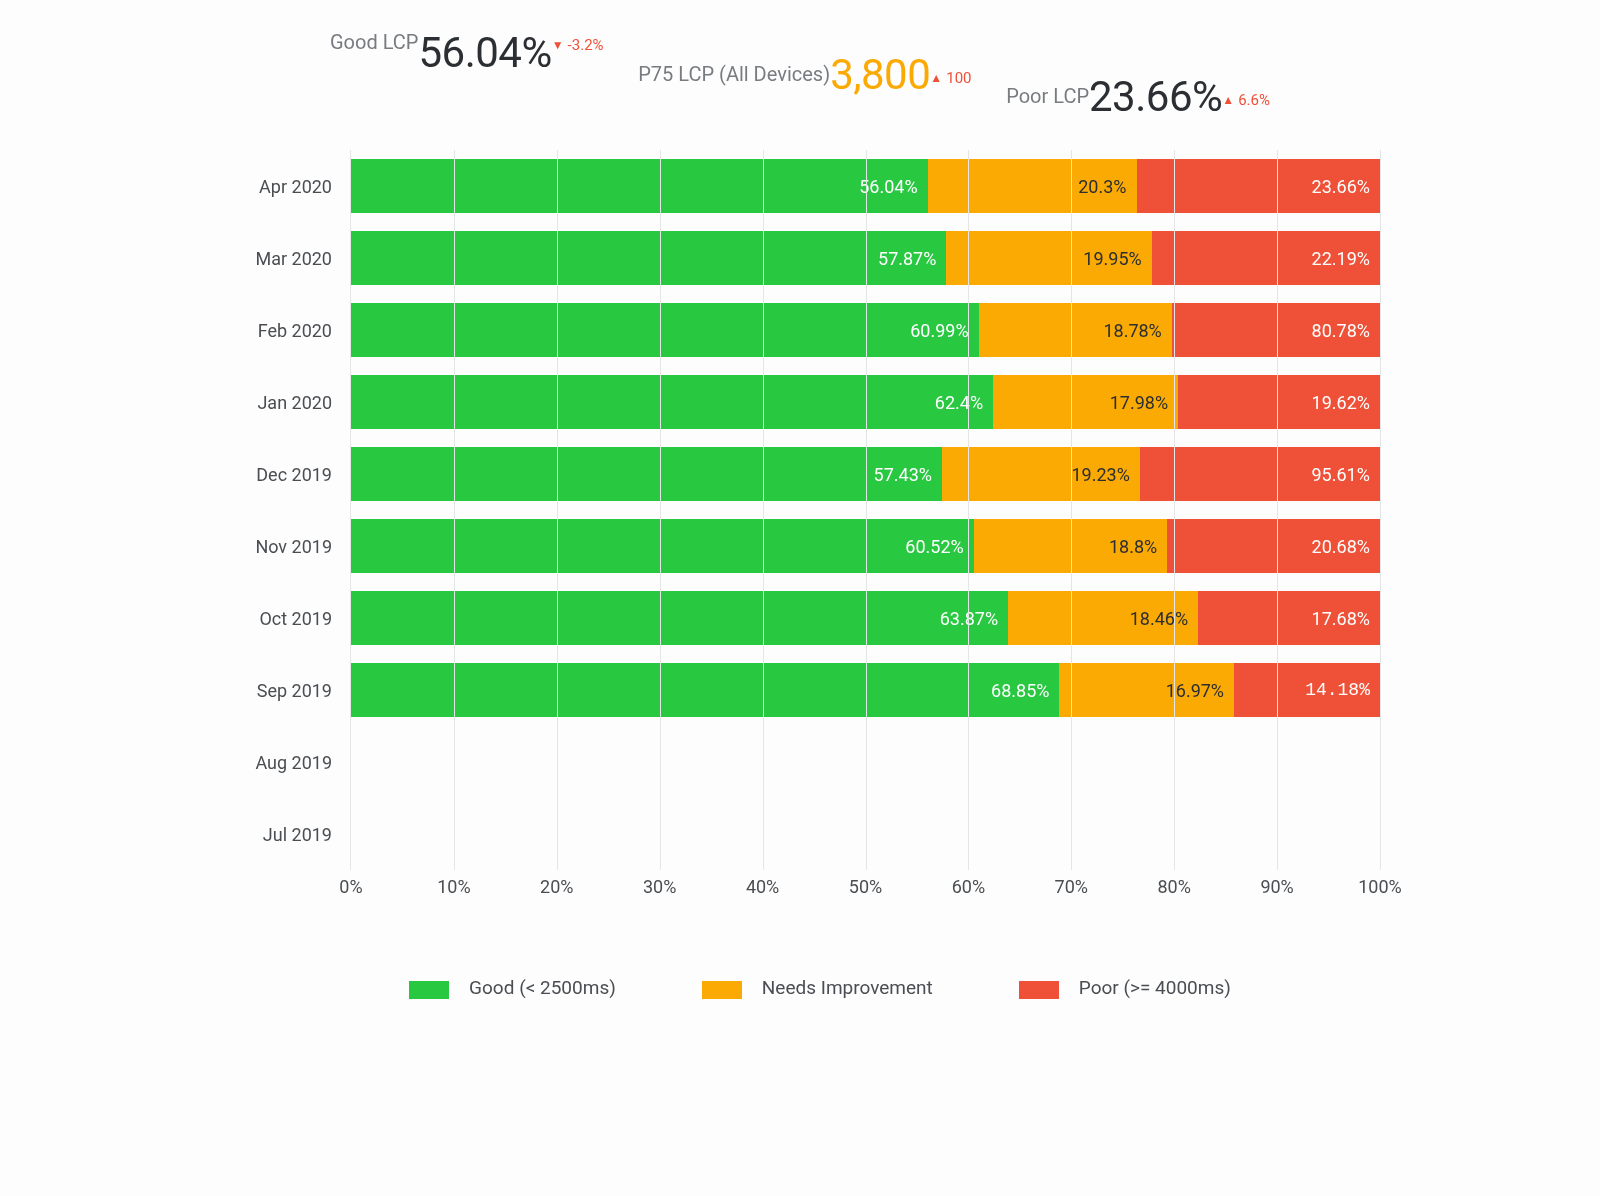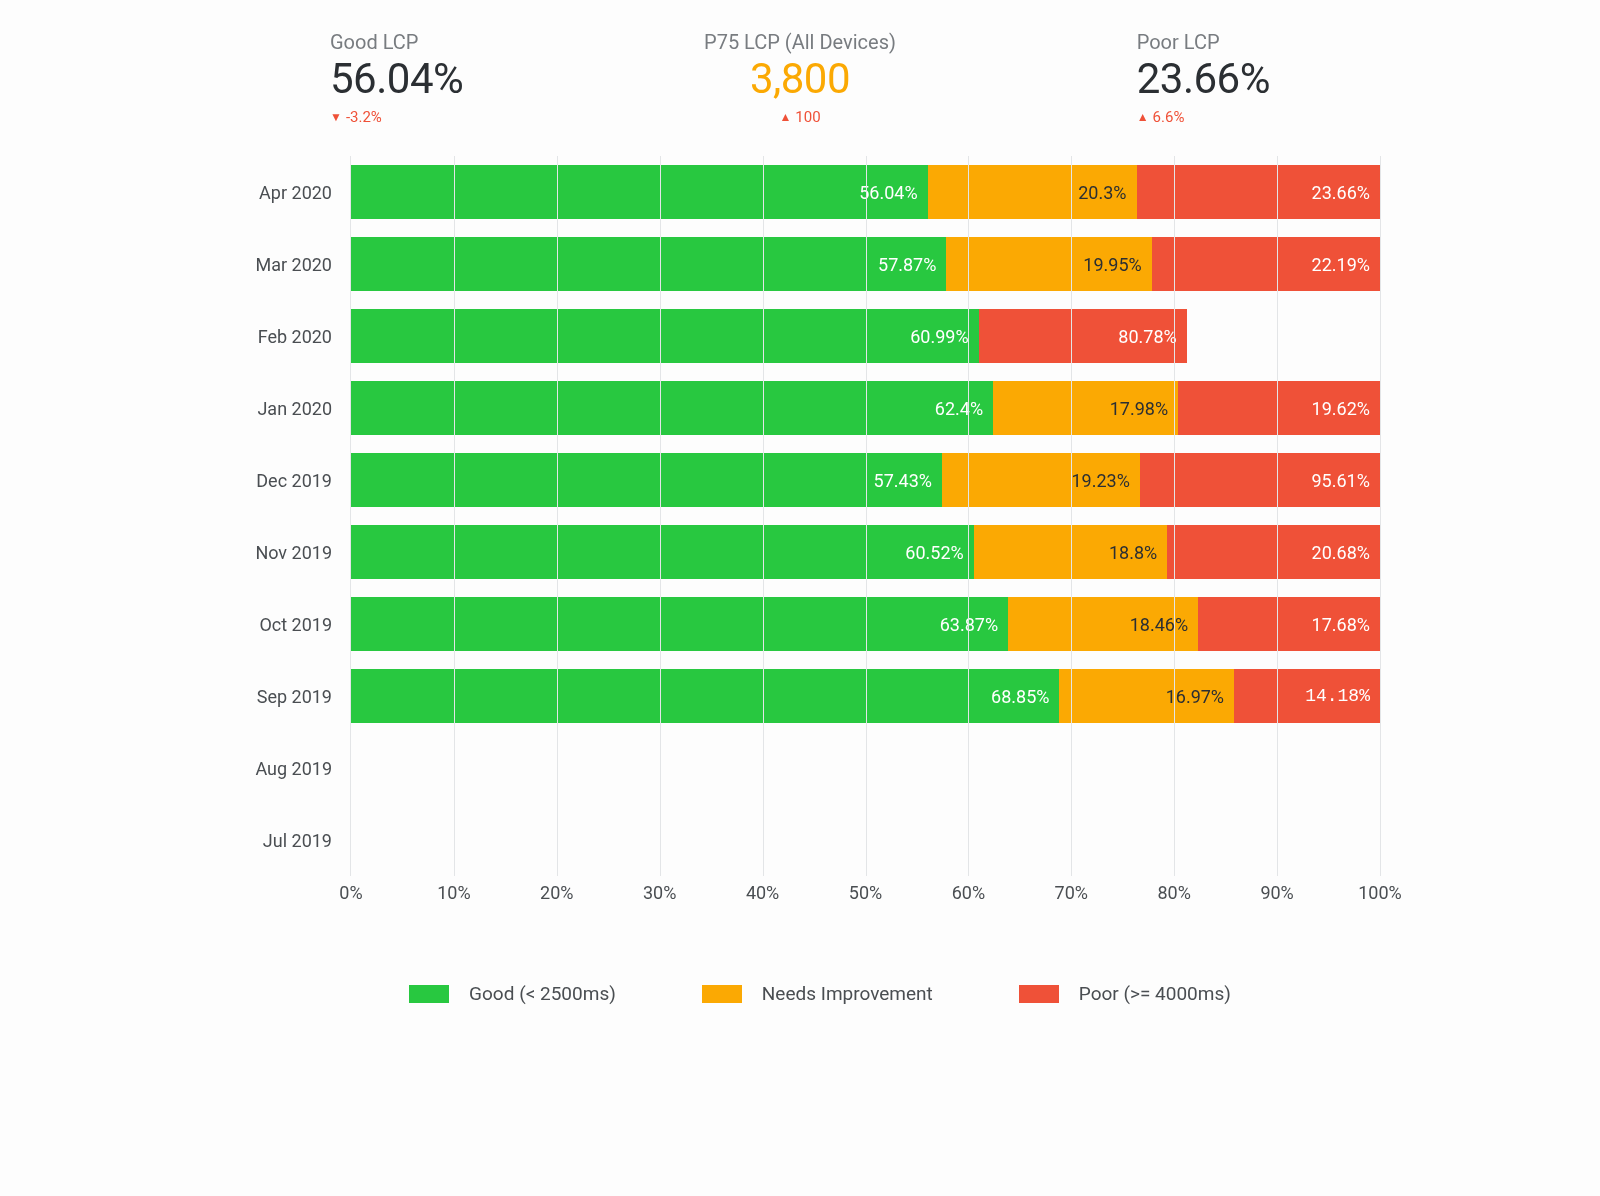--- a/index.html
+++ b/index.html
@@ -24,24 +24,24 @@
     padding: 30px 20px 60px 20px;
   }
   
   .metrics {
     display: flex;
     justify-content: space-between;
     padding-left: 150px;
     padding-right: 150px;
     margin-bottom: 30px;
   }
-  .metric { display: flex; flex-direction: column; }
+  .metric { display: flex; flex-direction: row; }
   .metric.left  { align-items: flex-start; text-align: left; }
   .metric.center{ align-items: center; text-align: center; justify-content: space-between; }
-  .metric.right { align-items: flex-start; text-align: right; }
+  .metric.right { align-items: center; text-align: right; margin-top: 44px; }
   .m-label { color: var(--text-muted); font-size: 20px; margin-bottom: 2px; }
   .m-value { font-size: 42px; line-height: 1.1; font-weight: 400; letter-spacing: -0.5px; }
   .m-value.orange { color: var(--orange); }
   .m-delta { color: var(--red); font-size: 15px; margin-top: 6px; display: flex; align-items: center; gap: 4px; }
   .arrow { font-size: 12px; line-height: 1; }
 
   
   .chart {
     position: relative;
     margin-left: 40px;
@@ -115,21 +115,21 @@
 
   
   .legend {
     display: flex;
     justify-content: center;
     gap: 46px;
     margin-top: 70px;
     font-size: 19px;
     color: #4a4e52;
   }
-  .lg-item { display: flex; align-items: center; gap: 20px; padding-left: 40px; }
+  .lg-item { display: flex; align-items: flex-end; gap: 20px; padding-left: 40px; }
   .swatch { width: 40px; height: 18px; }
   .swatch.good { background: var(--green); }
   .swatch.need { background: var(--orange); }
   .swatch.poor { background: var(--red); }
 </style>
 </head>
 <body>
 
 <div class="page">
 
@@ -216,20 +216,21 @@
               <div class="vline" style="left: 40%;"></div>
               <div class="vline" style="left: 50%;"></div>
               <div class="vline" style="left: 60%;"></div>
               <div class="vline" style="left: 70%;"></div>
               <div class="vline" style="left: 80%;"></div>
               <div class="vline" style="left: 90%;"></div>
               <div class="vline" style="left: 100%;"></div>
             </div>
             <div class="bar">
               <div class="seg good" style="width: 60.99%;">60.99%</div>
+              <div class="seg need" style="width: 18.78%;">18.78%</div>
               <div class="seg poor" style="width: 20.23%;">80.78%</div>
             </div>
           </div>
         </div>
         <div class="row">
           <div class="row-label">Jan 2020</div>
           <div class="plot-col">
             <div class="gridlines">
               <div class="vline" style="left: 10%;"></div>
               <div class="vline" style="left: 20%;"></div>

